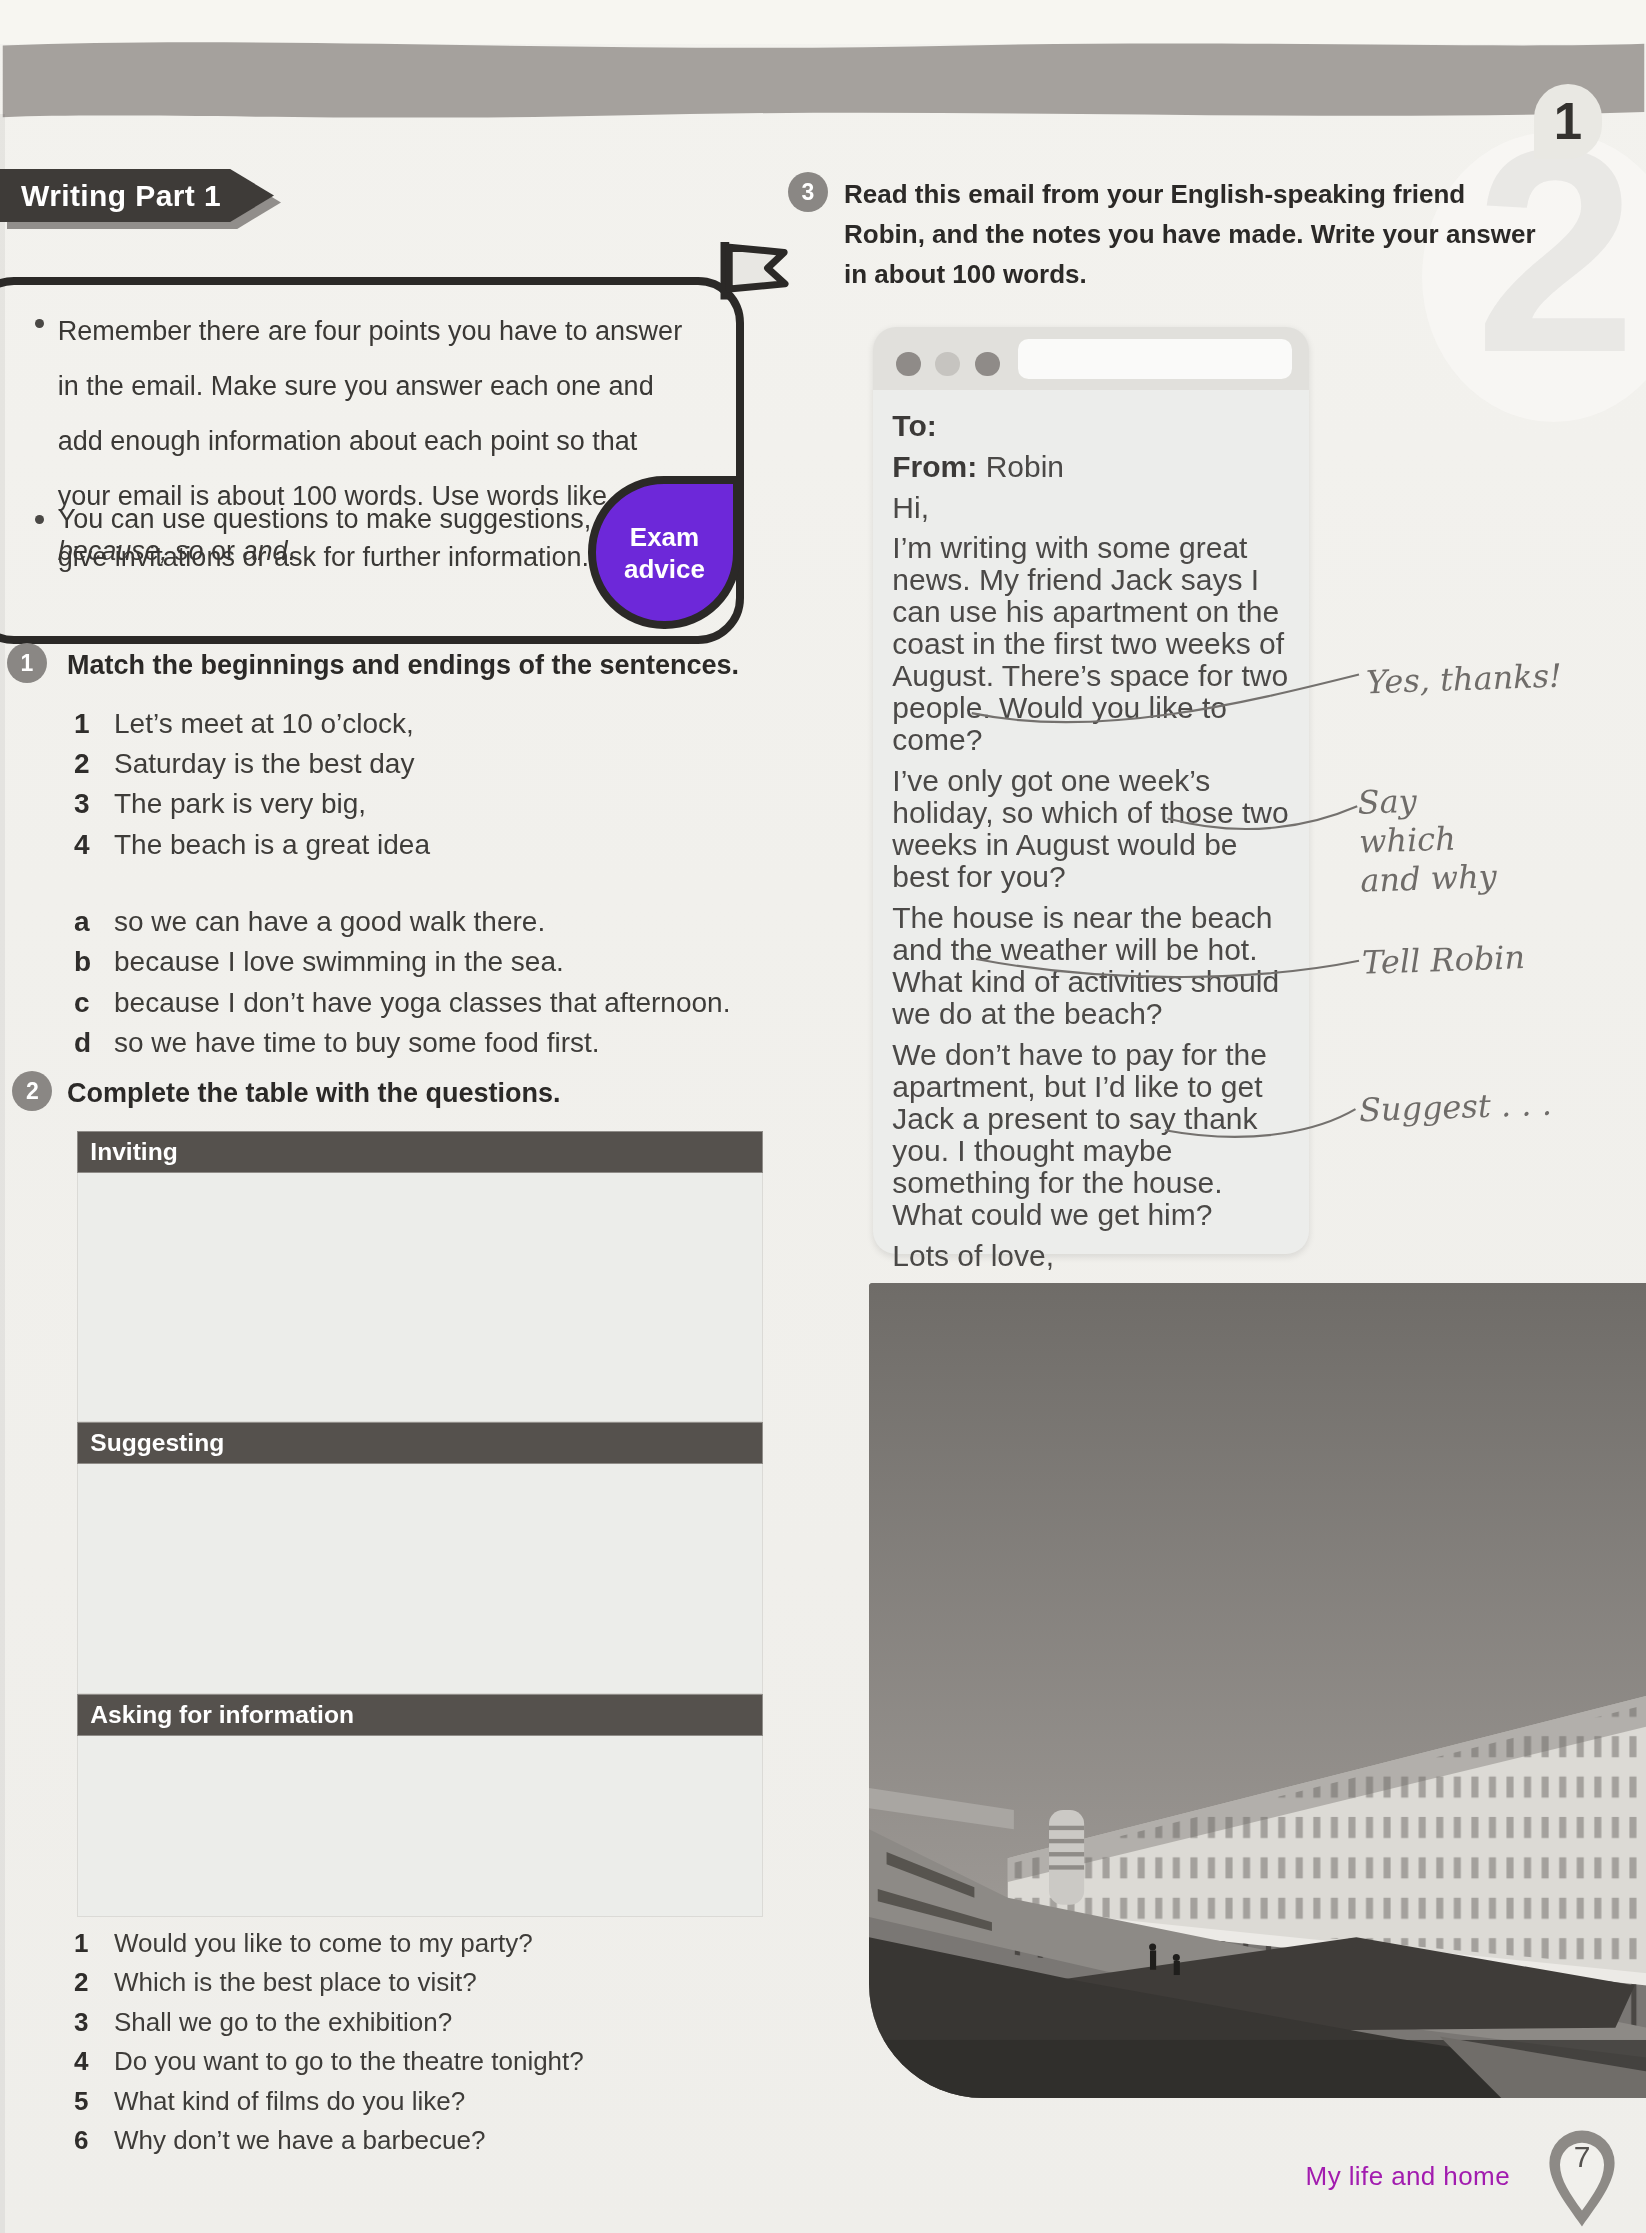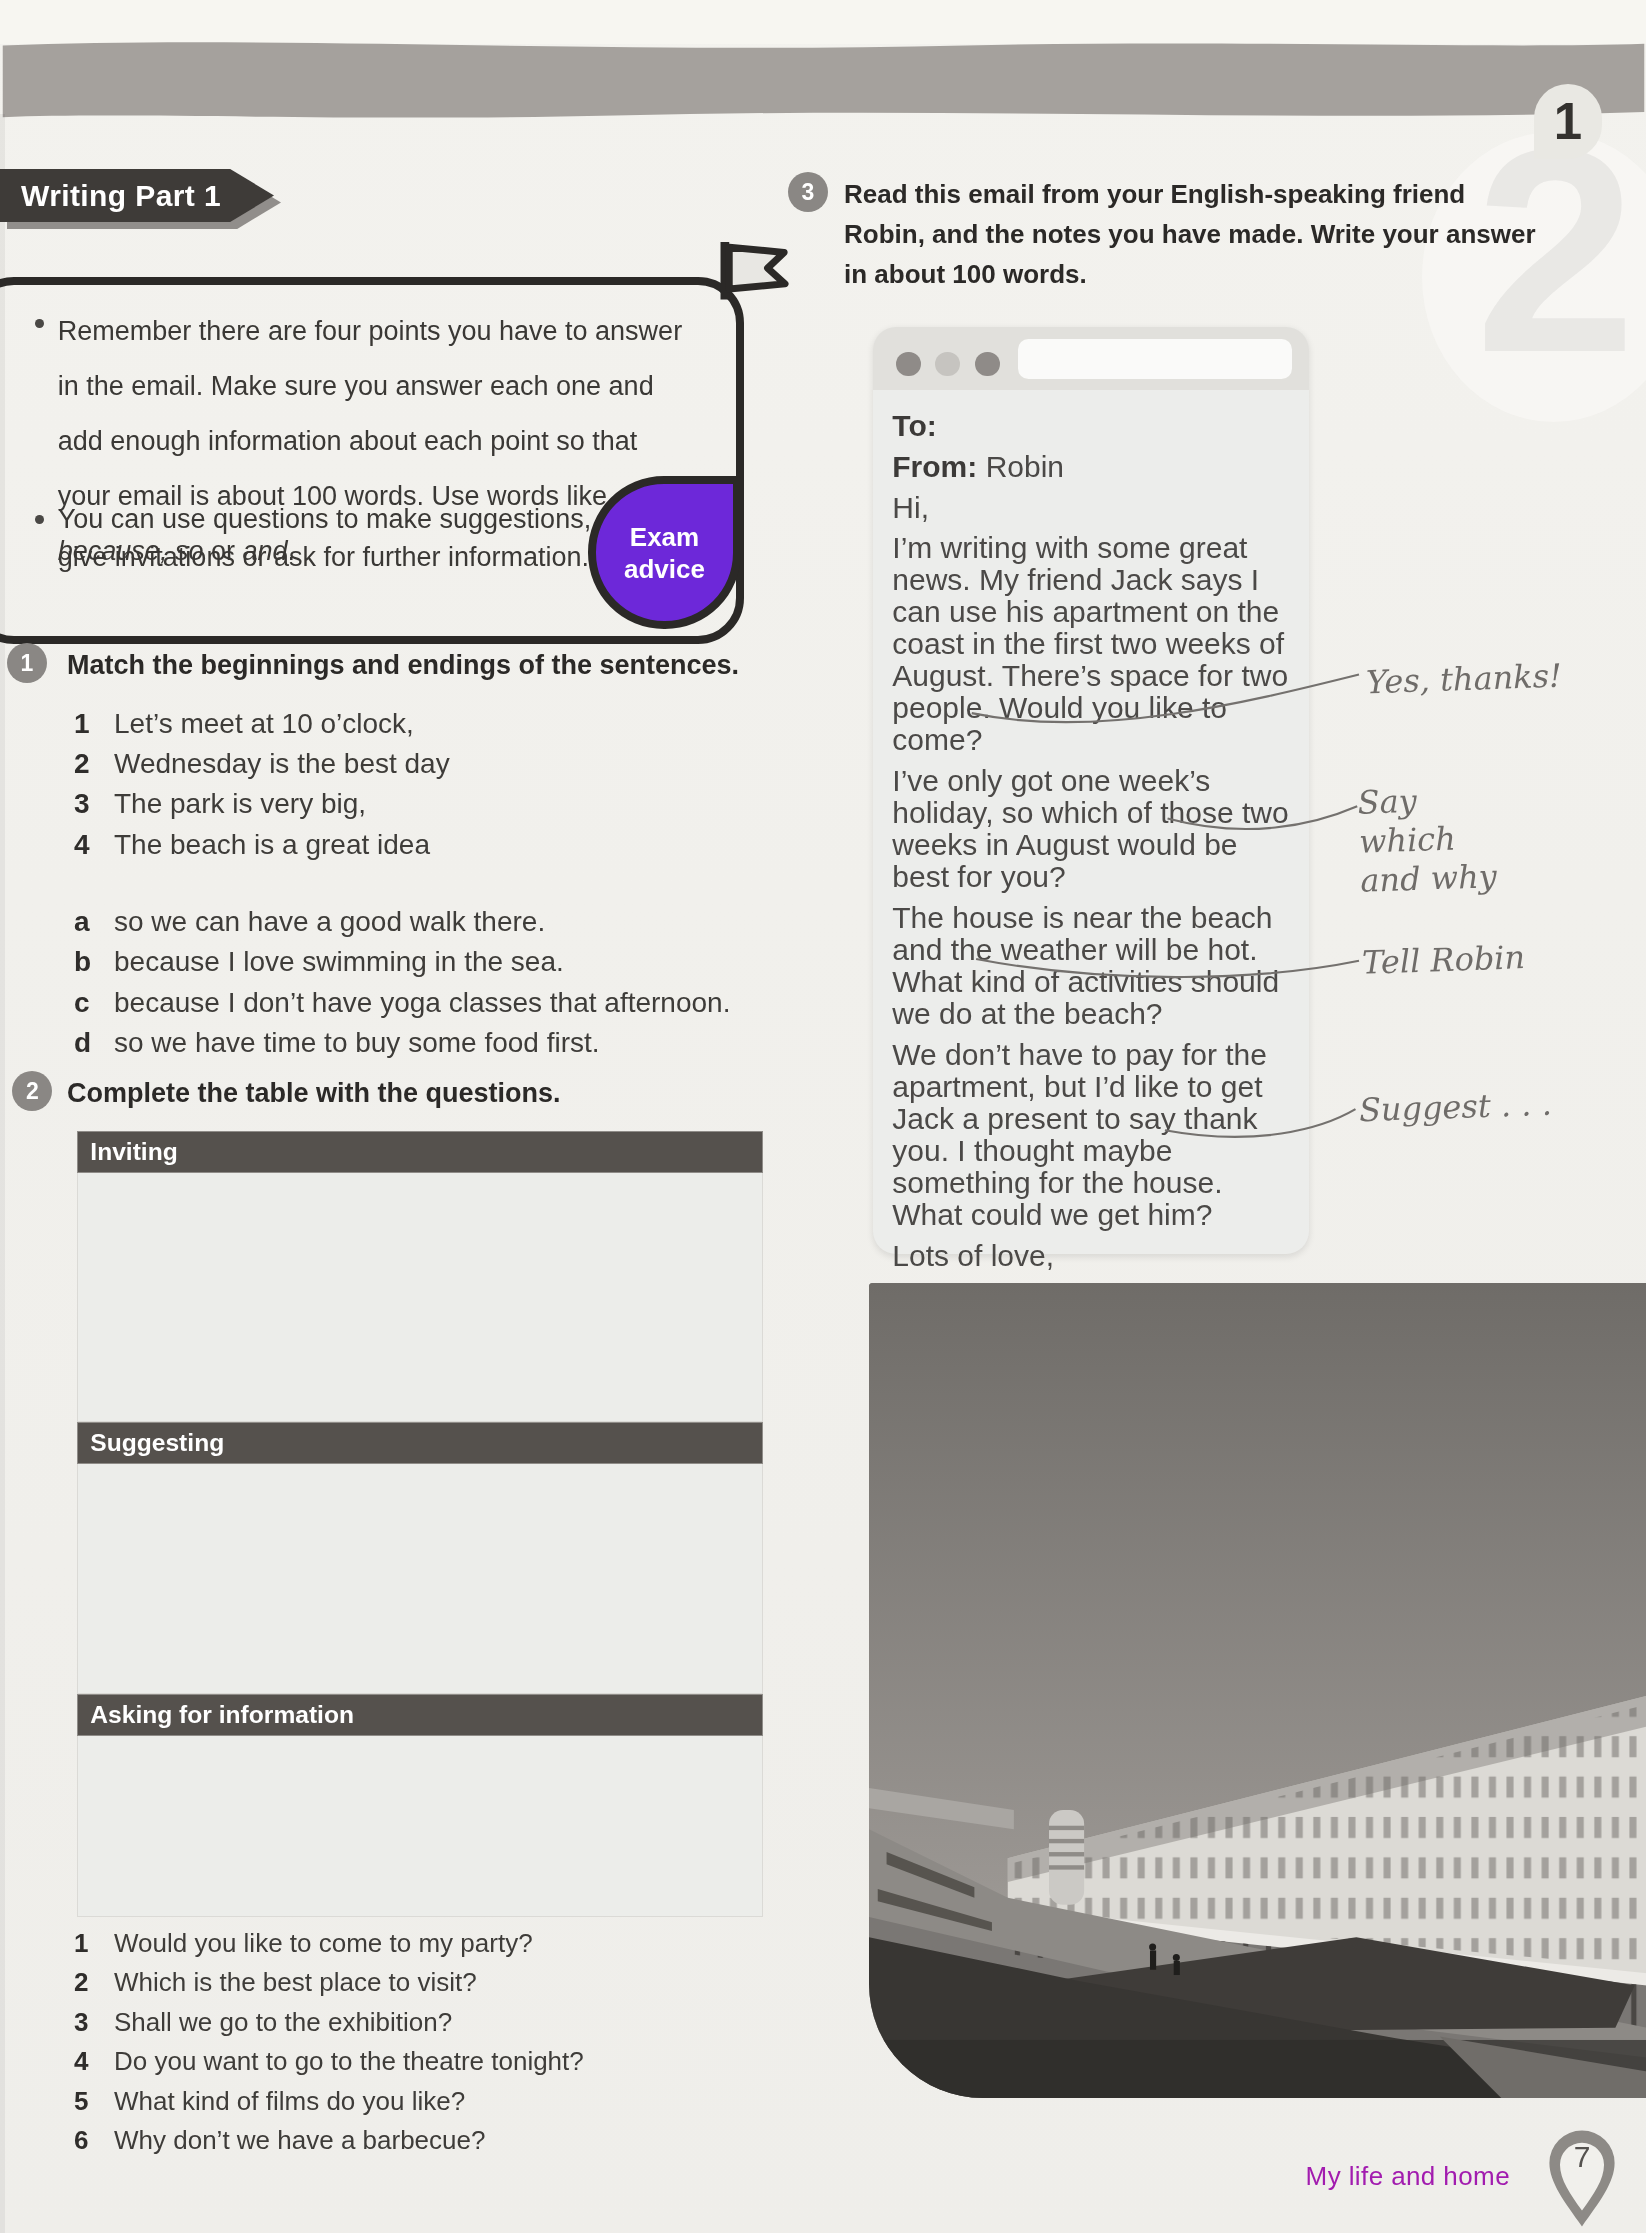--- a/index.html
+++ b/index.html
@@ -116,21 +116,21 @@
   <span>Exam</span>
   <span>advice</span>
 </div>
 
 <div class="abs num-circle" style="left:7px;top:643px;">
   <span>1</span>
 </div>
 <div class="abs instr" style="left:67px;top:650px;">Match the beginnings and endings of the sentences.</div>
 
 <div class="abs mrow" style="left:74px;top:708px;"><span class="mnum">1</span><span>Let’s meet at 10 o’clock,</span></div>
-<div class="abs mrow" style="left:74px;top:748px;"><span class="mnum">2</span><span>Wednesday is the best day</span></div>
+<div class="abs mrow" style="left:74px;top:748px;"><span class="mnum">2</span><span>Saturday is the best day</span></div>
 <div class="abs mrow" style="left:74px;top:788px;"><span class="mnum">3</span><span>The park is very big,</span></div>
 <div class="abs mrow" style="left:74px;top:829px;"><span class="mnum">4</span><span>The beach is a great idea</span></div>
 
 <div class="abs mrow" style="left:74px;top:906px;"><span class="mnum">a</span><span>so we can have a good walk there.</span></div>
 <div class="abs mrow" style="left:74px;top:946px;"><span class="mnum">b</span><span>because I love swimming in the sea.</span></div>
 <div class="abs mrow" style="left:74px;top:987px;"><span class="mnum">c</span><span>because I don’t have yoga classes that afternoon.</span></div>
 <div class="abs mrow" style="left:74px;top:1027px;"><span class="mnum">d</span><span>so we have time to buy some food first.</span></div>
 
 <div class="abs num-circle" style="left:12.3px;top:1071px;">
   <span>2</span>

